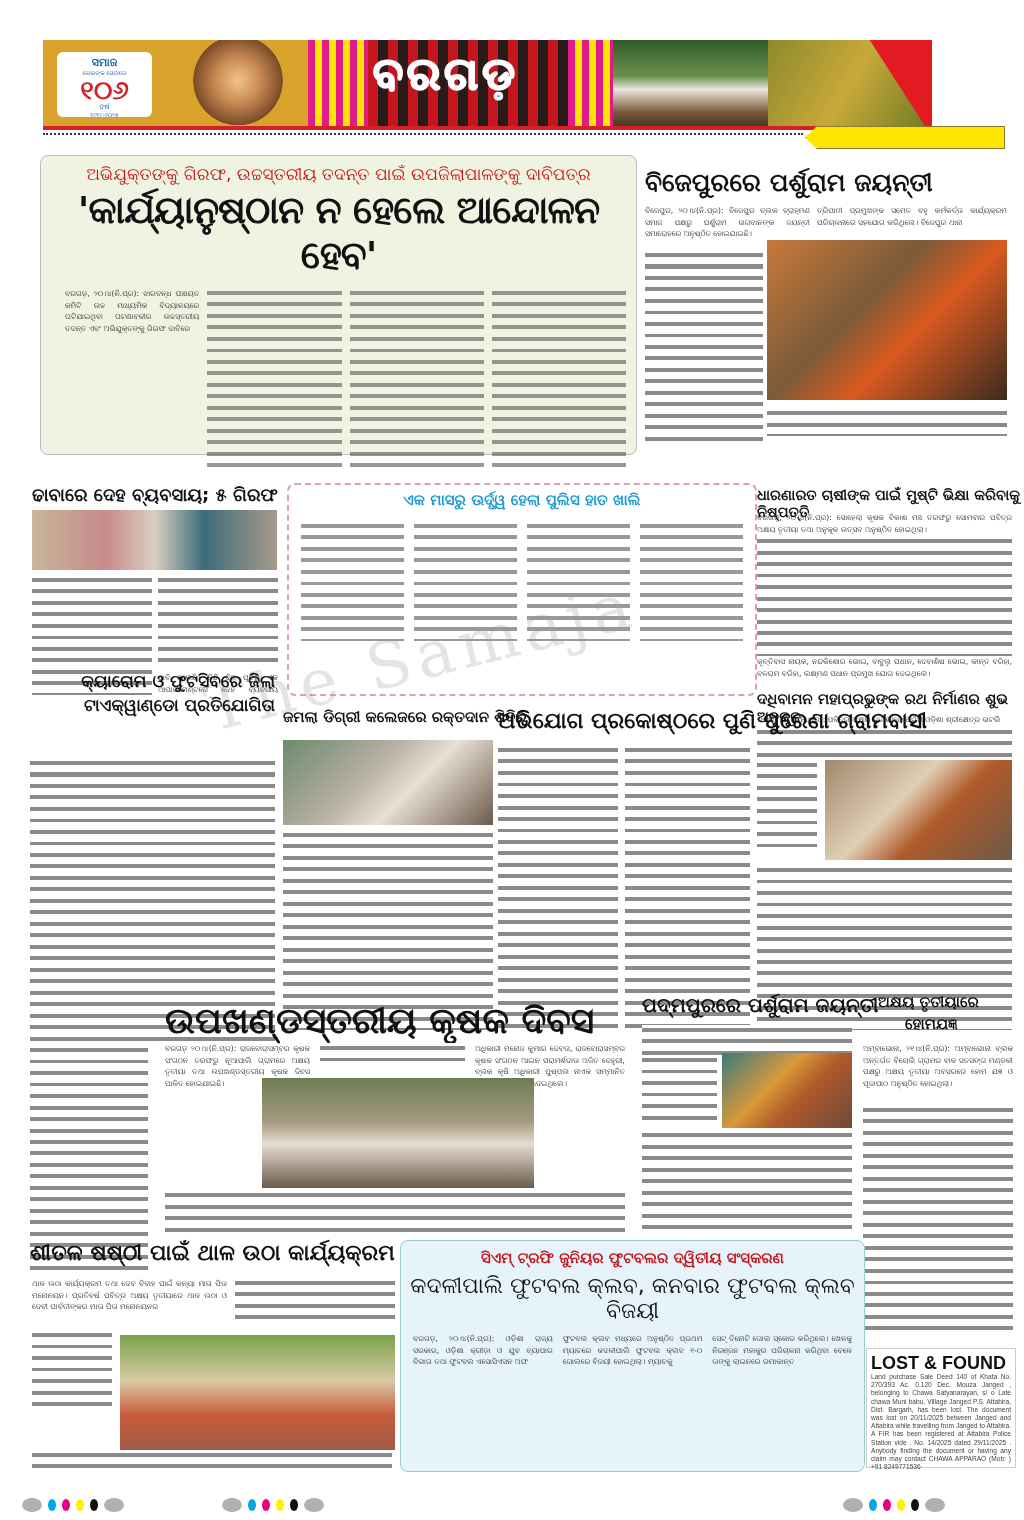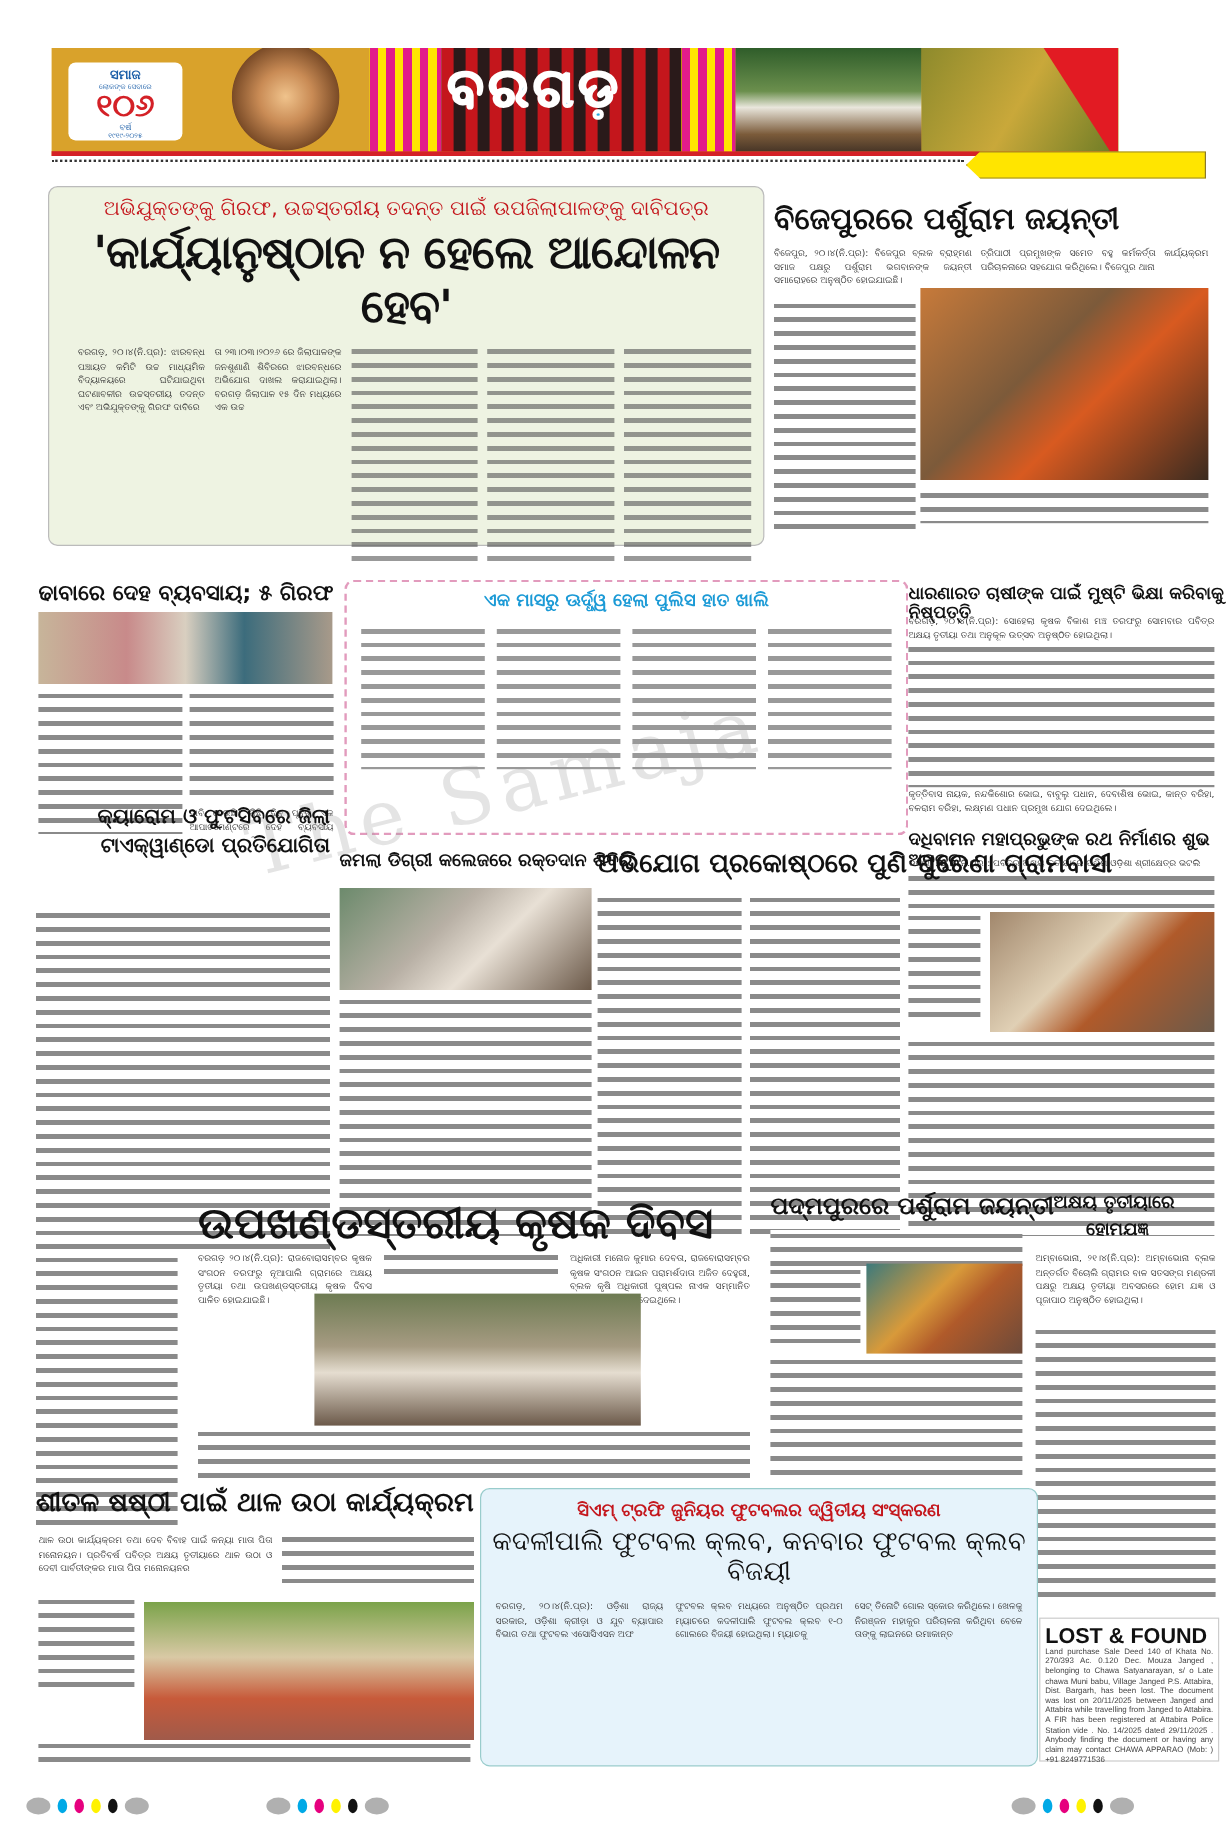--- a/index.html
+++ b/index.html
@@ -61,21 +61,20 @@
   <div class="abs red-curve" style="border-left:6px solid #29a9e1"></div>
 </div>
 <div class="abs dots-line"></div>
 <div class="abs date-tag">ପୃଷ୍ଠା-୭ ● ୨୧ ଏପ୍ରିଲ, ୨୦୨୬</div>
 
 <div class="abs lead">
   <div class="kicker">ଅଭିଯୁକ୍ତଙ୍କୁ ଗିରଫ, ଉଚ୍ଚସ୍ତରୀୟ ତଦନ୍ତ ପାଇଁ ଉପଜିଲାପାଳଙ୍କୁ ଦାବିପତ୍ର</div>
   <div class="lead-head">'କାର୍ଯ୍ୟାନୁଷ୍ଠାନ ନ ହେଲେ ଆନ୍ଦୋଳନ ହେବ'</div>
   <div class="cols">
     <div class="col">ବରଗଡ଼, ୨୦।୪(ନି.ପ୍ର): ଝାରବନ୍ଧ ପଞ୍ଚାୟତ କମିଟି ଉଚ୍ଚ ମାଧ୍ୟମିକ ବିଦ୍ୟାଳୟରେ ଘଟିଯାଇଥିବା ଘଟଣାବଳୀର ଉଚ୍ଚସ୍ତରୀୟ ତଦନ୍ତ ଏବଂ ଅଭିଯୁକ୍ତଙ୍କୁ ଗିରଫ ଦାବିରେ</div>
-    <div class="col">ତା ୨୩।୦୩।୨୦୨୬ ରେ ଜିଲାପାଳଙ୍କ ଜନଶୁଣାଣି ଶିବିରରେ ଝାରବନ୍ଧରେ ଅଭିଯୋଗ ଦାଖଲ କରାଯାଇଥିଲା। ବରଗଡ଼ ଜିଲାପାଳ ୧୫ ଦିନ ମଧ୍ୟରେ ଏକ ଉଚ୍ଚ</div>
     <div class="col filled"></div>
     <div class="col filled"></div>
     <div class="col filled"></div>
   </div>
 </div>
 
 <div class="abs h-right" style="left:645px;top:168px;font-size:25px">ବିଜେପୁରରେ ପର୍ଶୁରାମ ଜୟନ୍ତୀ</div>
 <div class="abs col" style="left:645px;top:205px;width:165px;height:40px">ବିଜେପୁର, ୨୦।୪(ନି.ପ୍ର): ବିଜେପୁର ବ୍ଲକ ବ୍ରାହ୍ମଣ ସମାଜ ପକ୍ଷରୁ ପର୍ଶୁରାମ ଭଗବାନଙ୍କ ଜୟନ୍ତୀ ସମାରୋହରେ ଅନୁଷ୍ଠିତ ହୋଇଯାଇଛି।</div>
 <div class="abs col" style="left:817px;top:205px;width:190px;height:30px">ତ୍ରିପାଠୀ ପ୍ରମୁଖଙ୍କ ସମେତ ବହୁ କର୍ମକର୍ତ୍ତା କାର୍ଯ୍ୟକ୍ରମ ପରିଚାଳନାରେ ସହଯୋଗ କରିଥିଲେ। ବିଜେପୁର ଥାନା</div>
 <div class="abs text-block" style="left:645px;top:250px;width:118px;height:195px"></div>

